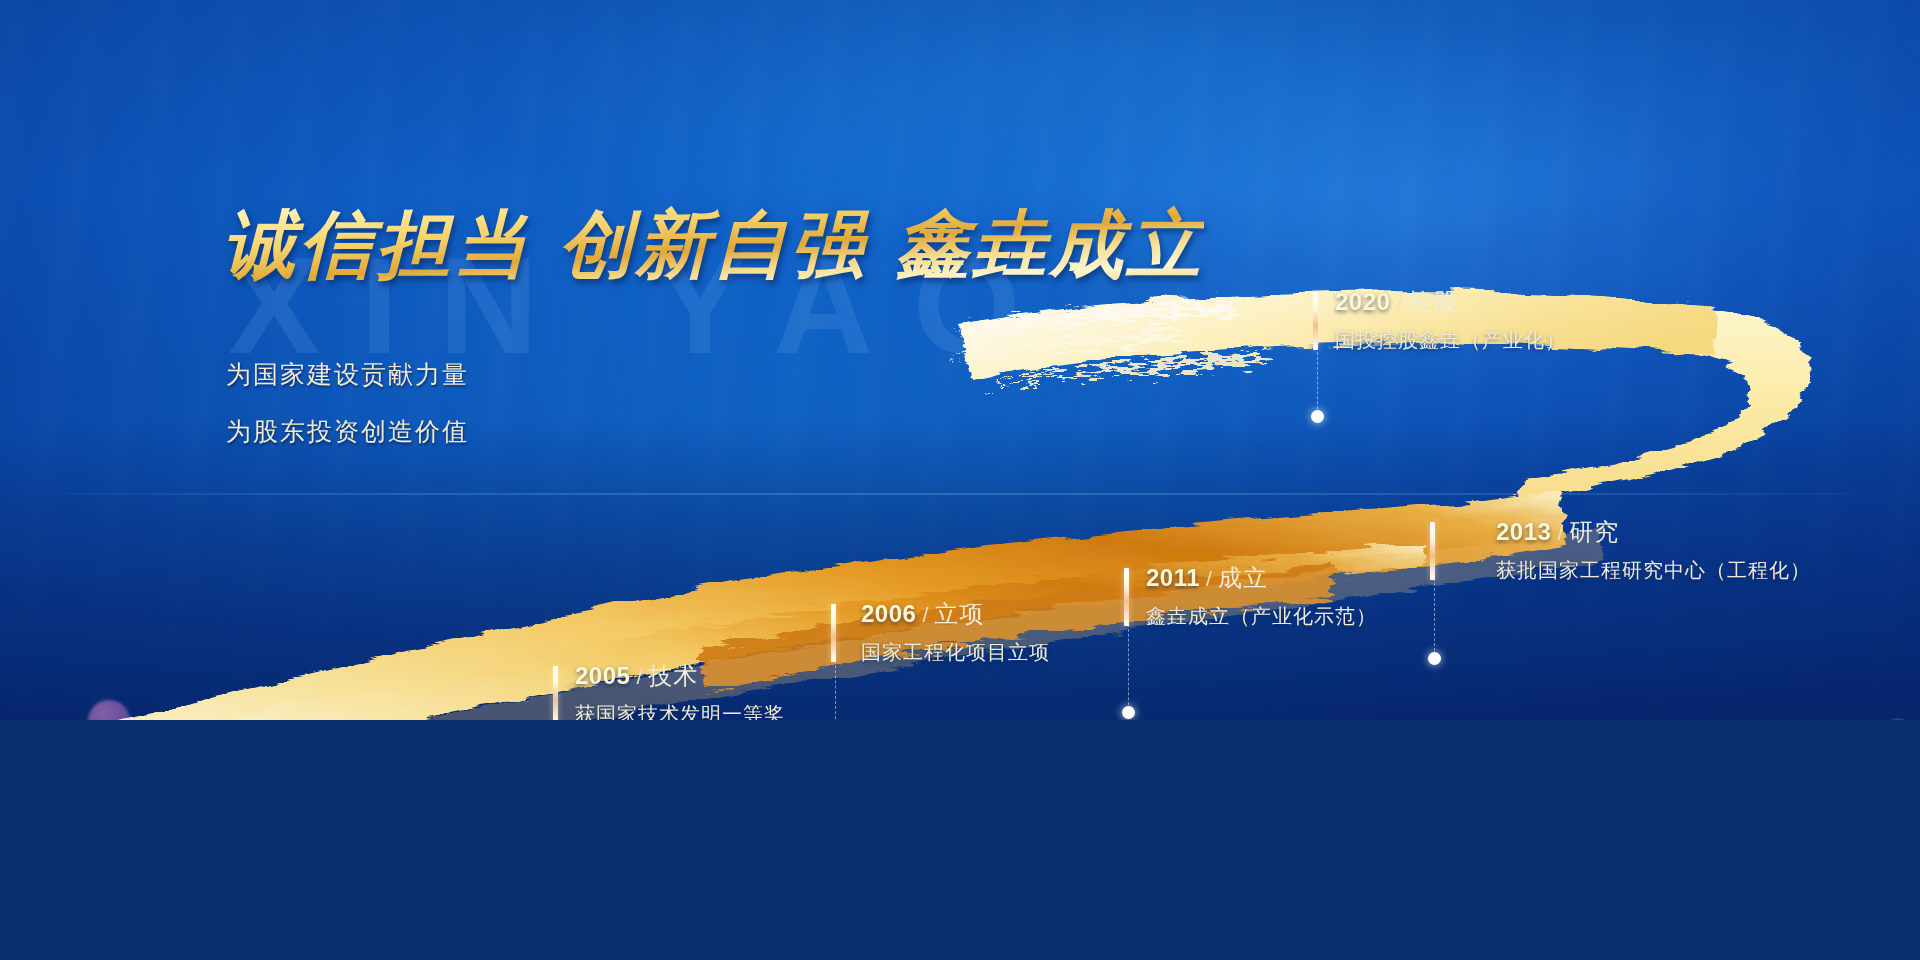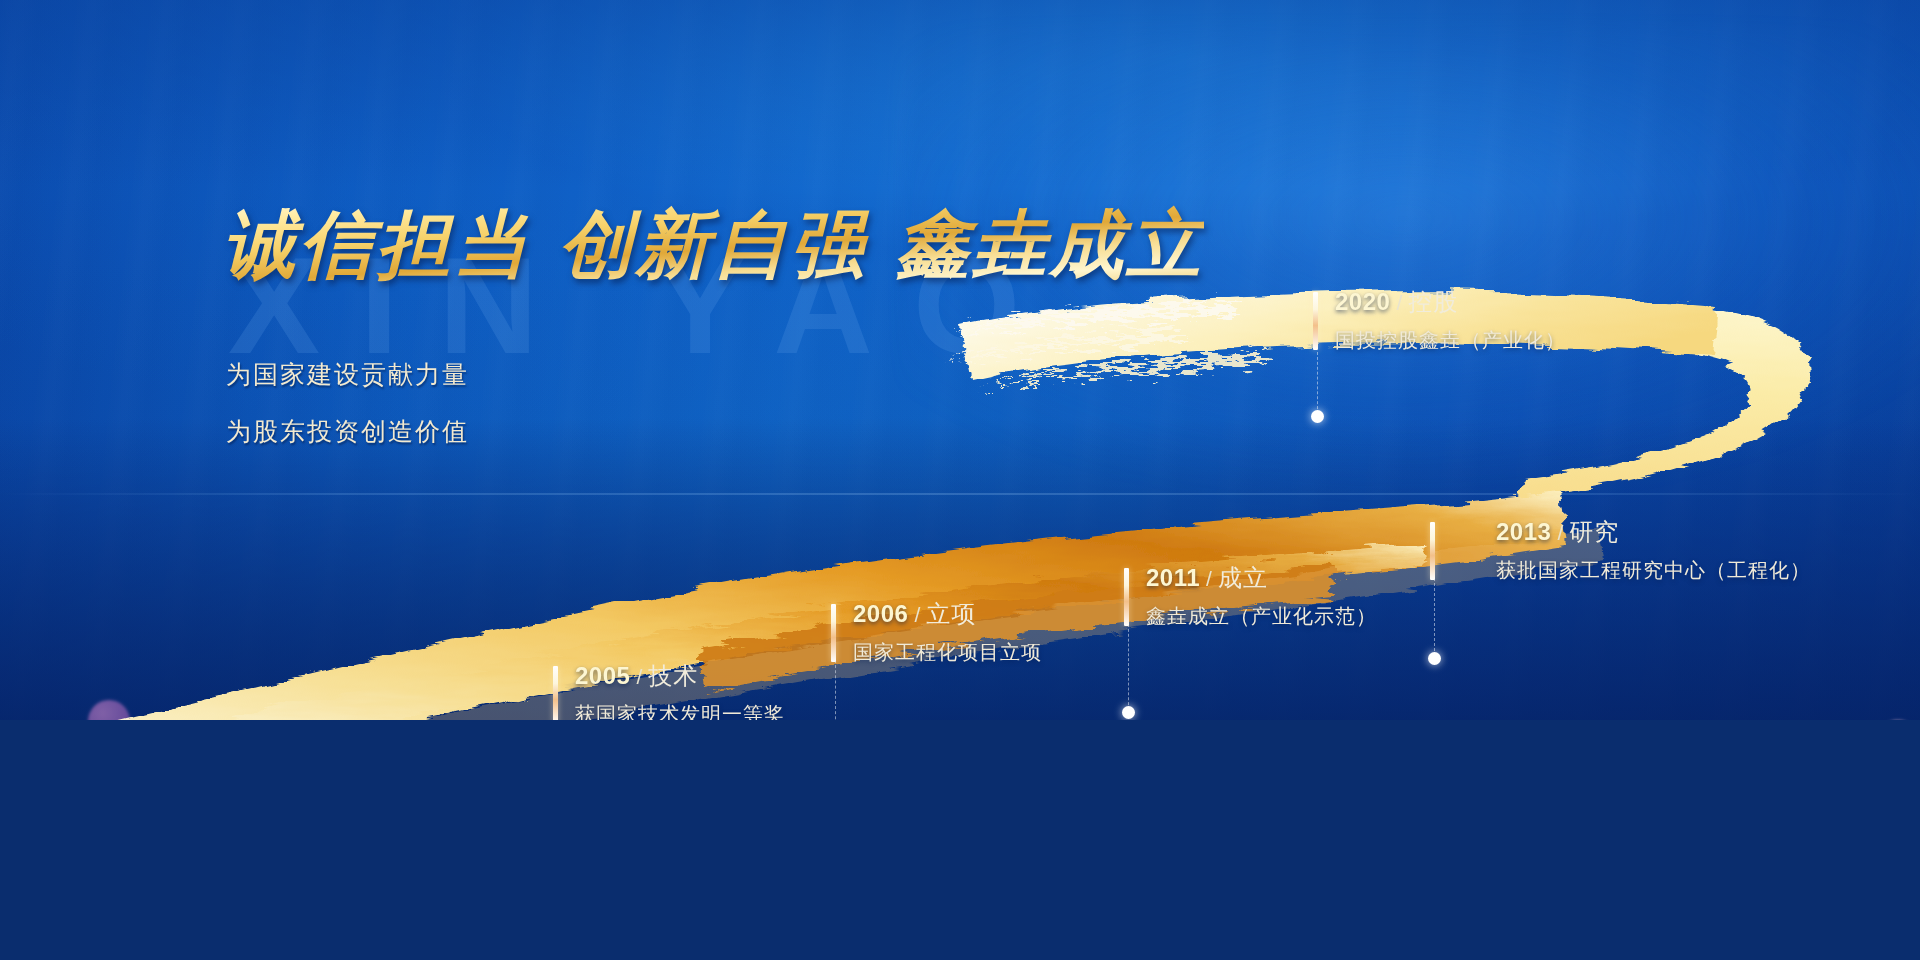--- a/index.html
+++ b/index.html
@@ -345,21 +345,21 @@
   <div class="milestone" style="left:553px; top:664px;">
     <div class="ms-bar"></div>
     <div class="ms-text">
       <div class="ms-line1">
         <span class="ms-year">2005</span><span class="ms-sep">/</span><span class="ms-tag">技术</span>
       </div>
       <div class="ms-line2">获国家技术发明一等奖</div>
     </div>
   </div>
 
-  <div class="milestone" style="left:831px; top:602px;">
+  <div class="milestone" style="left:831px; top:602px;padding-left:8px;">
     <div class="ms-bar"></div>
     <div class="ms-text">
       <div class="ms-line1">
         <span class="ms-year">2006</span><span class="ms-sep">/</span><span class="ms-tag">立项</span>
       </div>
       <div class="ms-line2">国家工程化项目立项</div>
     </div>
   </div>
 
   <div class="milestone" style="left:1124px; top:566px;">

